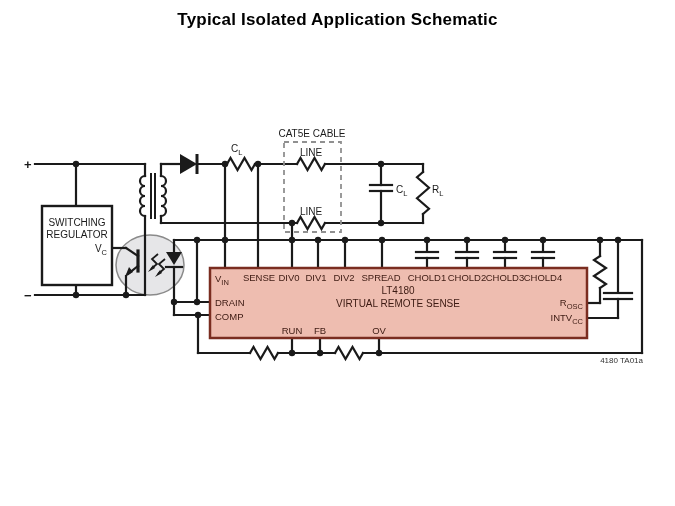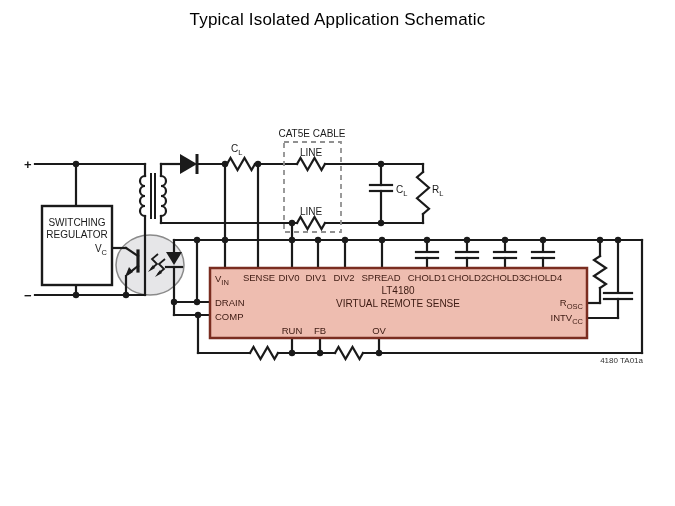--- a/index.html
+++ b/index.html
@@ -1,19 +1,19 @@
 <!DOCTYPE html>
 <html><head>
 <meta charset="utf-8">
 <style>
   html,body{margin:0;padding:0;background:#ffffff;}
   #stage{position:relative;width:675px;height:506px;background:#ffffff;overflow:hidden;
          font-family:"Liberation Sans",sans-serif;}
   #title{position:absolute;top:10px;left:0;width:675px;text-align:center;
-         font-size:17px;font-weight:normal;color:#000;letter-spacing:.2px;}
+         font-size:17px;font-weight:bold;color:#000;letter-spacing:.2px;}
   svg{position:absolute;top:0;left:0;}
   svg text{font-family:"Liberation Sans",sans-serif;font-size:10px;fill:#1a1a1a;}
   .sub{font-size:7.5px;}
   .pin{font-size:9.5px;fill:#3c1a12;}
   .chipname{font-size:10px;fill:#3c1a12;}
   .cablelbl{font-size:10px;}
   .caption{font-size:8px;fill:#333;}
   .plusminus{font-size:13px;font-weight:bold;}
 </style>
 </head>

